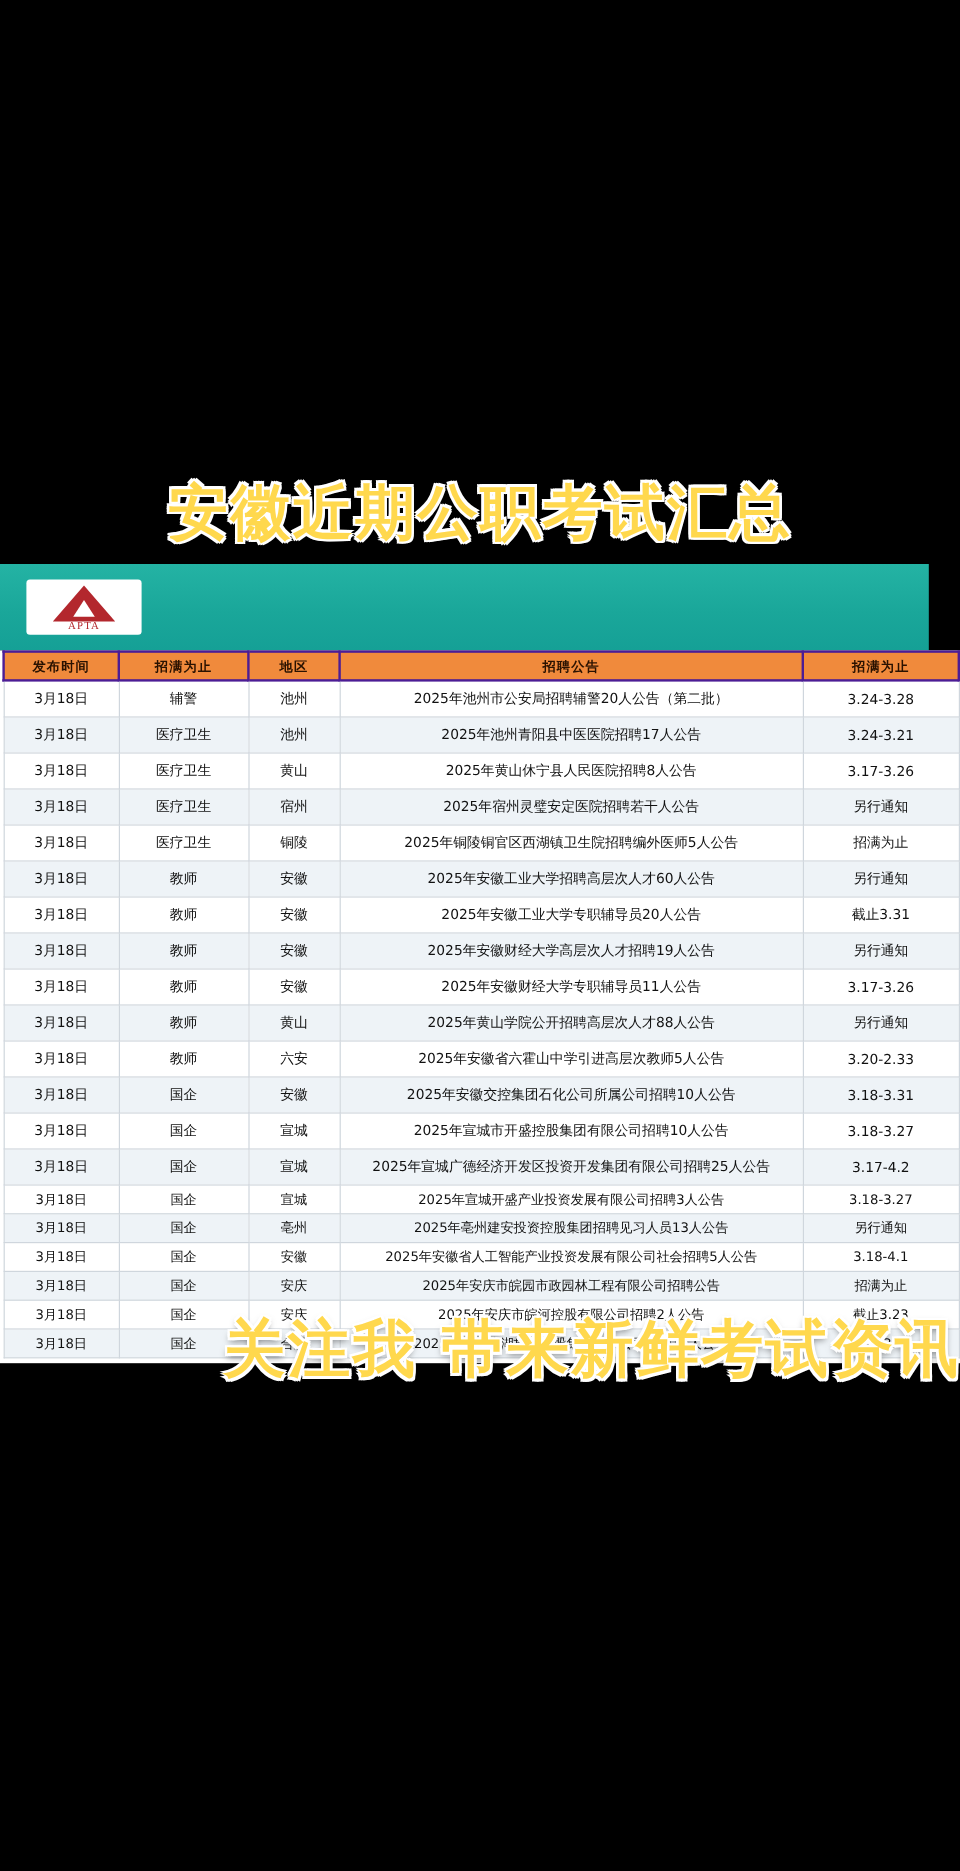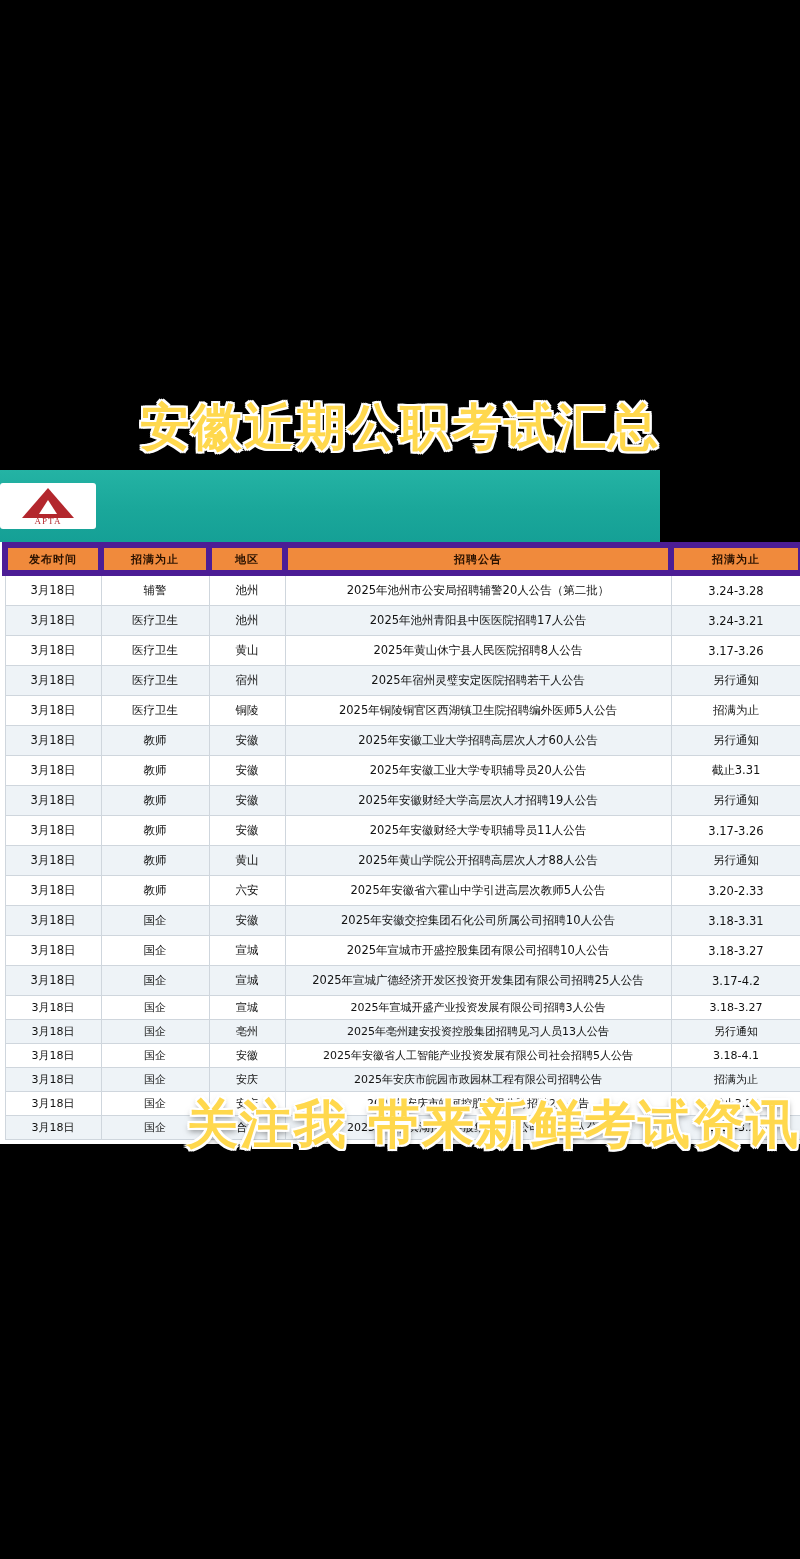--- a/index.html
+++ b/index.html
@@ -32,26 +32,27 @@
       0 -2px 0 #fff, 0 2px 0 #fff, -2px 0 0 #fff, 2px 0 0 #fff,
       0 3px 6px rgba(0,0,0,.55);
     white-space: nowrap;
   }
 
   
   .banner {
     position: absolute;
     top: 470px;
     left: 0;
-    width: 660px;
+    width: 774px;
     height: 72px;
     background: linear-gradient(180deg, #24b3a4 0%, #1aa79a 55%, #15a096 100%);
     display: flex;
     align-items: center;
     box-sizing: border-box;
+    padding-left: 22px;
   }
   .logo {
     width: 96px;
     height: 46px;
     background: #ffffff;
     border-radius: 3px;
     position: relative;
     display: flex;
     align-items: center;
     justify-content: center;
@@ -111,21 +112,21 @@
     margin: 0 2px;
     table-layout: fixed;
     font-family: "DejaVu Sans", sans-serif;
   }
   table.list th {
     background: #f08a3c;
     color: #2a1200;
     font-size: 11px;
     font-weight: bold;
     height: 20px;
-    border: 6px solid #4c1d95;
+    border: 2px solid #4c1d95;
     letter-spacing: 1px;
   }
   table.list td {
     border: 1px solid #cfd6dd;
     height: 27px;
     font-size: 11.5px;
     color: #111111;
     text-align: center;
     white-space: nowrap;
     overflow: hidden;

